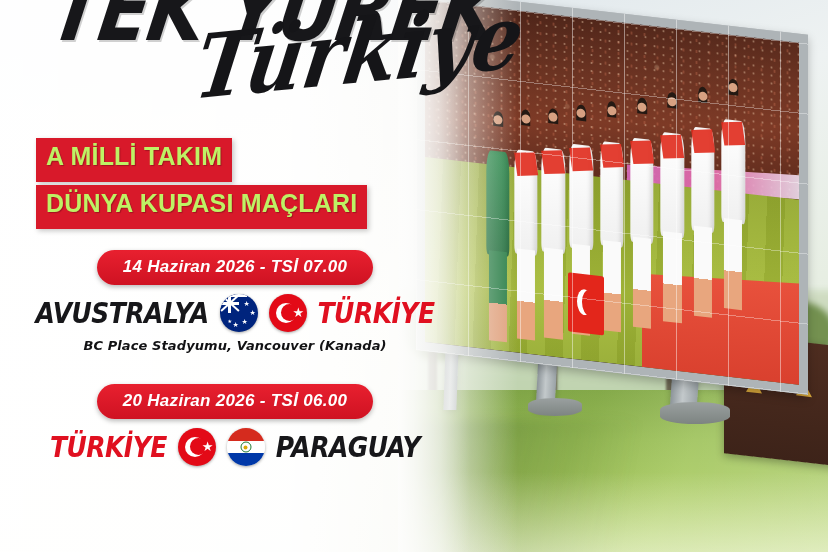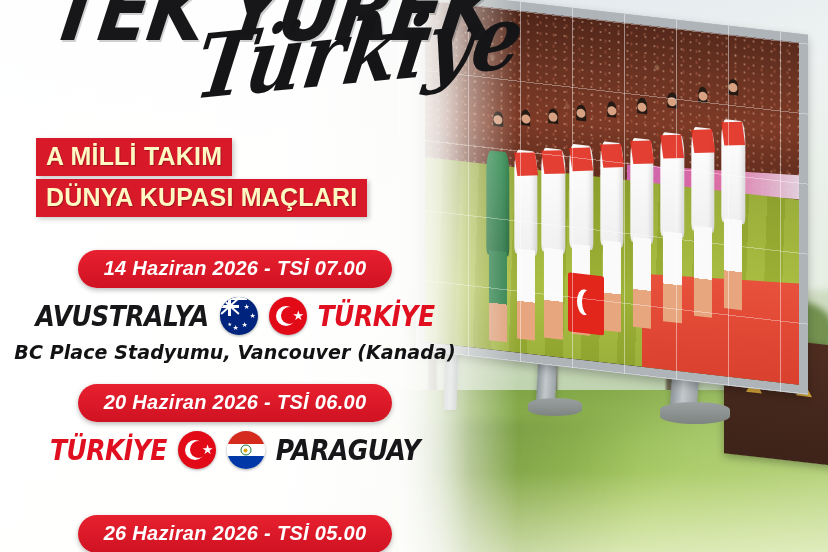--- a/index.html
+++ b/index.html
@@ -214,44 +214,44 @@
     font-style:italic; font-weight:bold;
     font-size:78px; color:#151518;
     transform:rotate(-5.5deg) skewX(-14deg) scaleY(1.12);
     white-space:nowrap;
   }
 
   .redbanner{ position:absolute; left:36px; top:138px; }
   .redline{
     display:block;
     background:#d8192a;
-    color:#fef9c3;
+    color:#bef264;
     font-weight:bold;
     font-size:25px;
     letter-spacing:.2px;
     line-height:1;
-    padding:6px 10px 7px 10px;
+    padding:6px 10px 13px 10px;
     margin-bottom:3px;
     width:fit-content;
     box-shadow:2px 2px 5px rgba(0,0,0,.22);
     text-shadow:1px 1px 1px rgba(0,0,0,.25);
   }
   .redline.l3{ background:#d8192a; }
 
   .match{ position:absolute; left:0; width:470px; text-align:center; }
   .m1{ top:250px; }
   .m2{ top:384px; }
   .m3{ top:515px; }
 
   .datebadge{
     display:inline-block;
     background:linear-gradient(180deg,#e8202f,#cf1222);
     color:#fff;
     font-weight:bold; font-style:italic;
-    font-size:20px;
+    font-size:17px;
     letter-spacing:.3px;
     padding:7px 26px 8px 26px;
     border-radius:20px;
     box-shadow:0 2px 5px rgba(0,0,0,.28);
   }
 
   .teams{
     display:flex; align-items:center; justify-content:center;
     gap:11px; margin-top:9px;
   }
@@ -315,21 +315,21 @@
   }
   .flag.py .emb::after{
     content:""; position:absolute; left:50%; top:50%; transform:translate(-50%,-50%);
     width:4px; height:4px; border-radius:50%; background:#d9a908;
   }
 
   .venue{
     margin-top:6px;
     font-family:"DejaVu Sans", sans-serif;
     font-weight:bold; font-style:italic;
-    font-size:19px; color:#121214;
+    font-size:13px; color:#121214;
     letter-spacing:.1px;
     white-space:nowrap;
   }
 </style>
 </head>
 <body>
 
 <div id="poster">
 
   <div class="photo">
@@ -482,17 +482,14 @@
           <span class="cres2"></span>
           <span class="star">★</span>
       </span>
       <span class="flag py">
         <span class="emb"></span>
       </span>
       <span class="teamname dark">PARAGUAY</span>
     </div>
   </div>
 
-  <div class="match m3">
-    <div class="datebadge">26 Haziran 2026 - TSİ 05.00</div>
-  </div>
 
 </div>
 
 </body></html>

